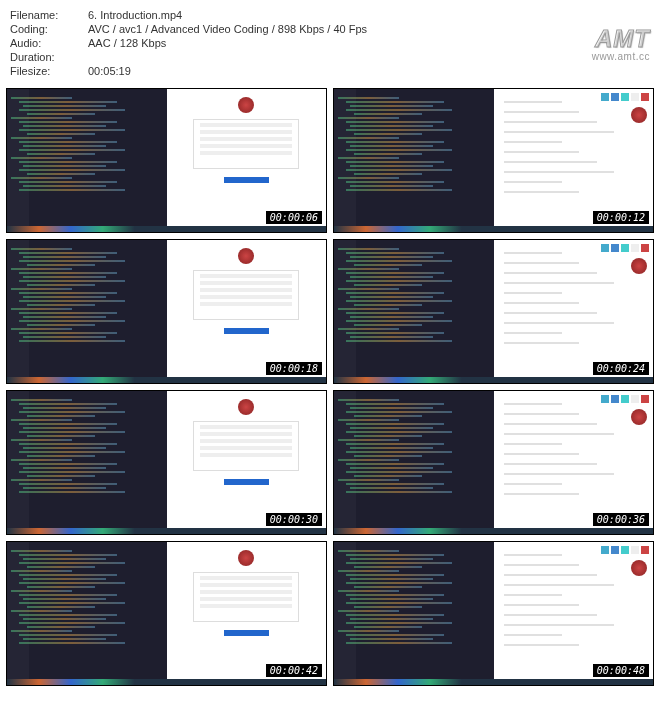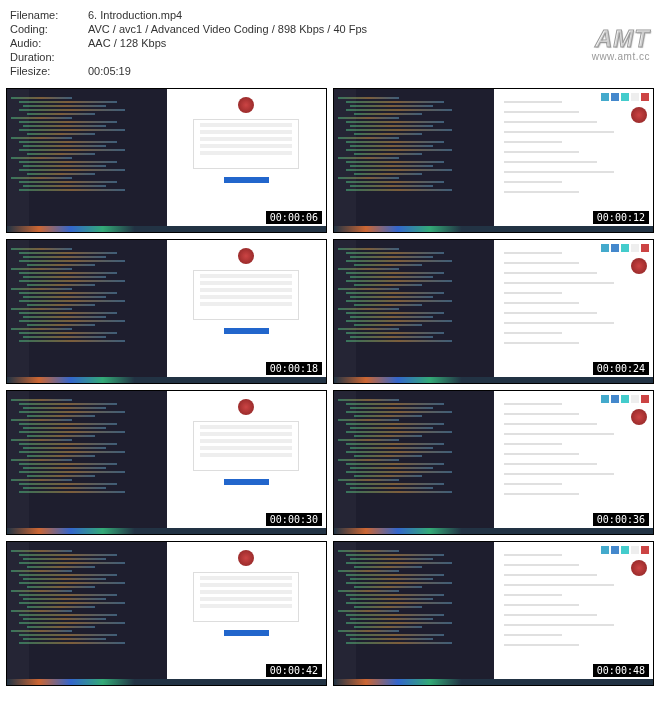--- a/index.html
+++ b/index.html
@@ -148,20 +148,21 @@
     }
     .timestamp {
       position: absolute;
       bottom: 8px;
       right: 4px;
       background: #000;
       color: #fff;
       font-size: 10px;
       padding: 1px 4px;
       font-family: monospace;
+      font-style: italic;
     }
     .right-mode2 {
       align-items: flex-start;
       padding-left: 10px;
     }
     .right-mode2 .swatch-row { top: 4px; }
     .right-mode2 .thin-line {
       height: 2px;
       background: #e0e0e0;
       width: 75%;

